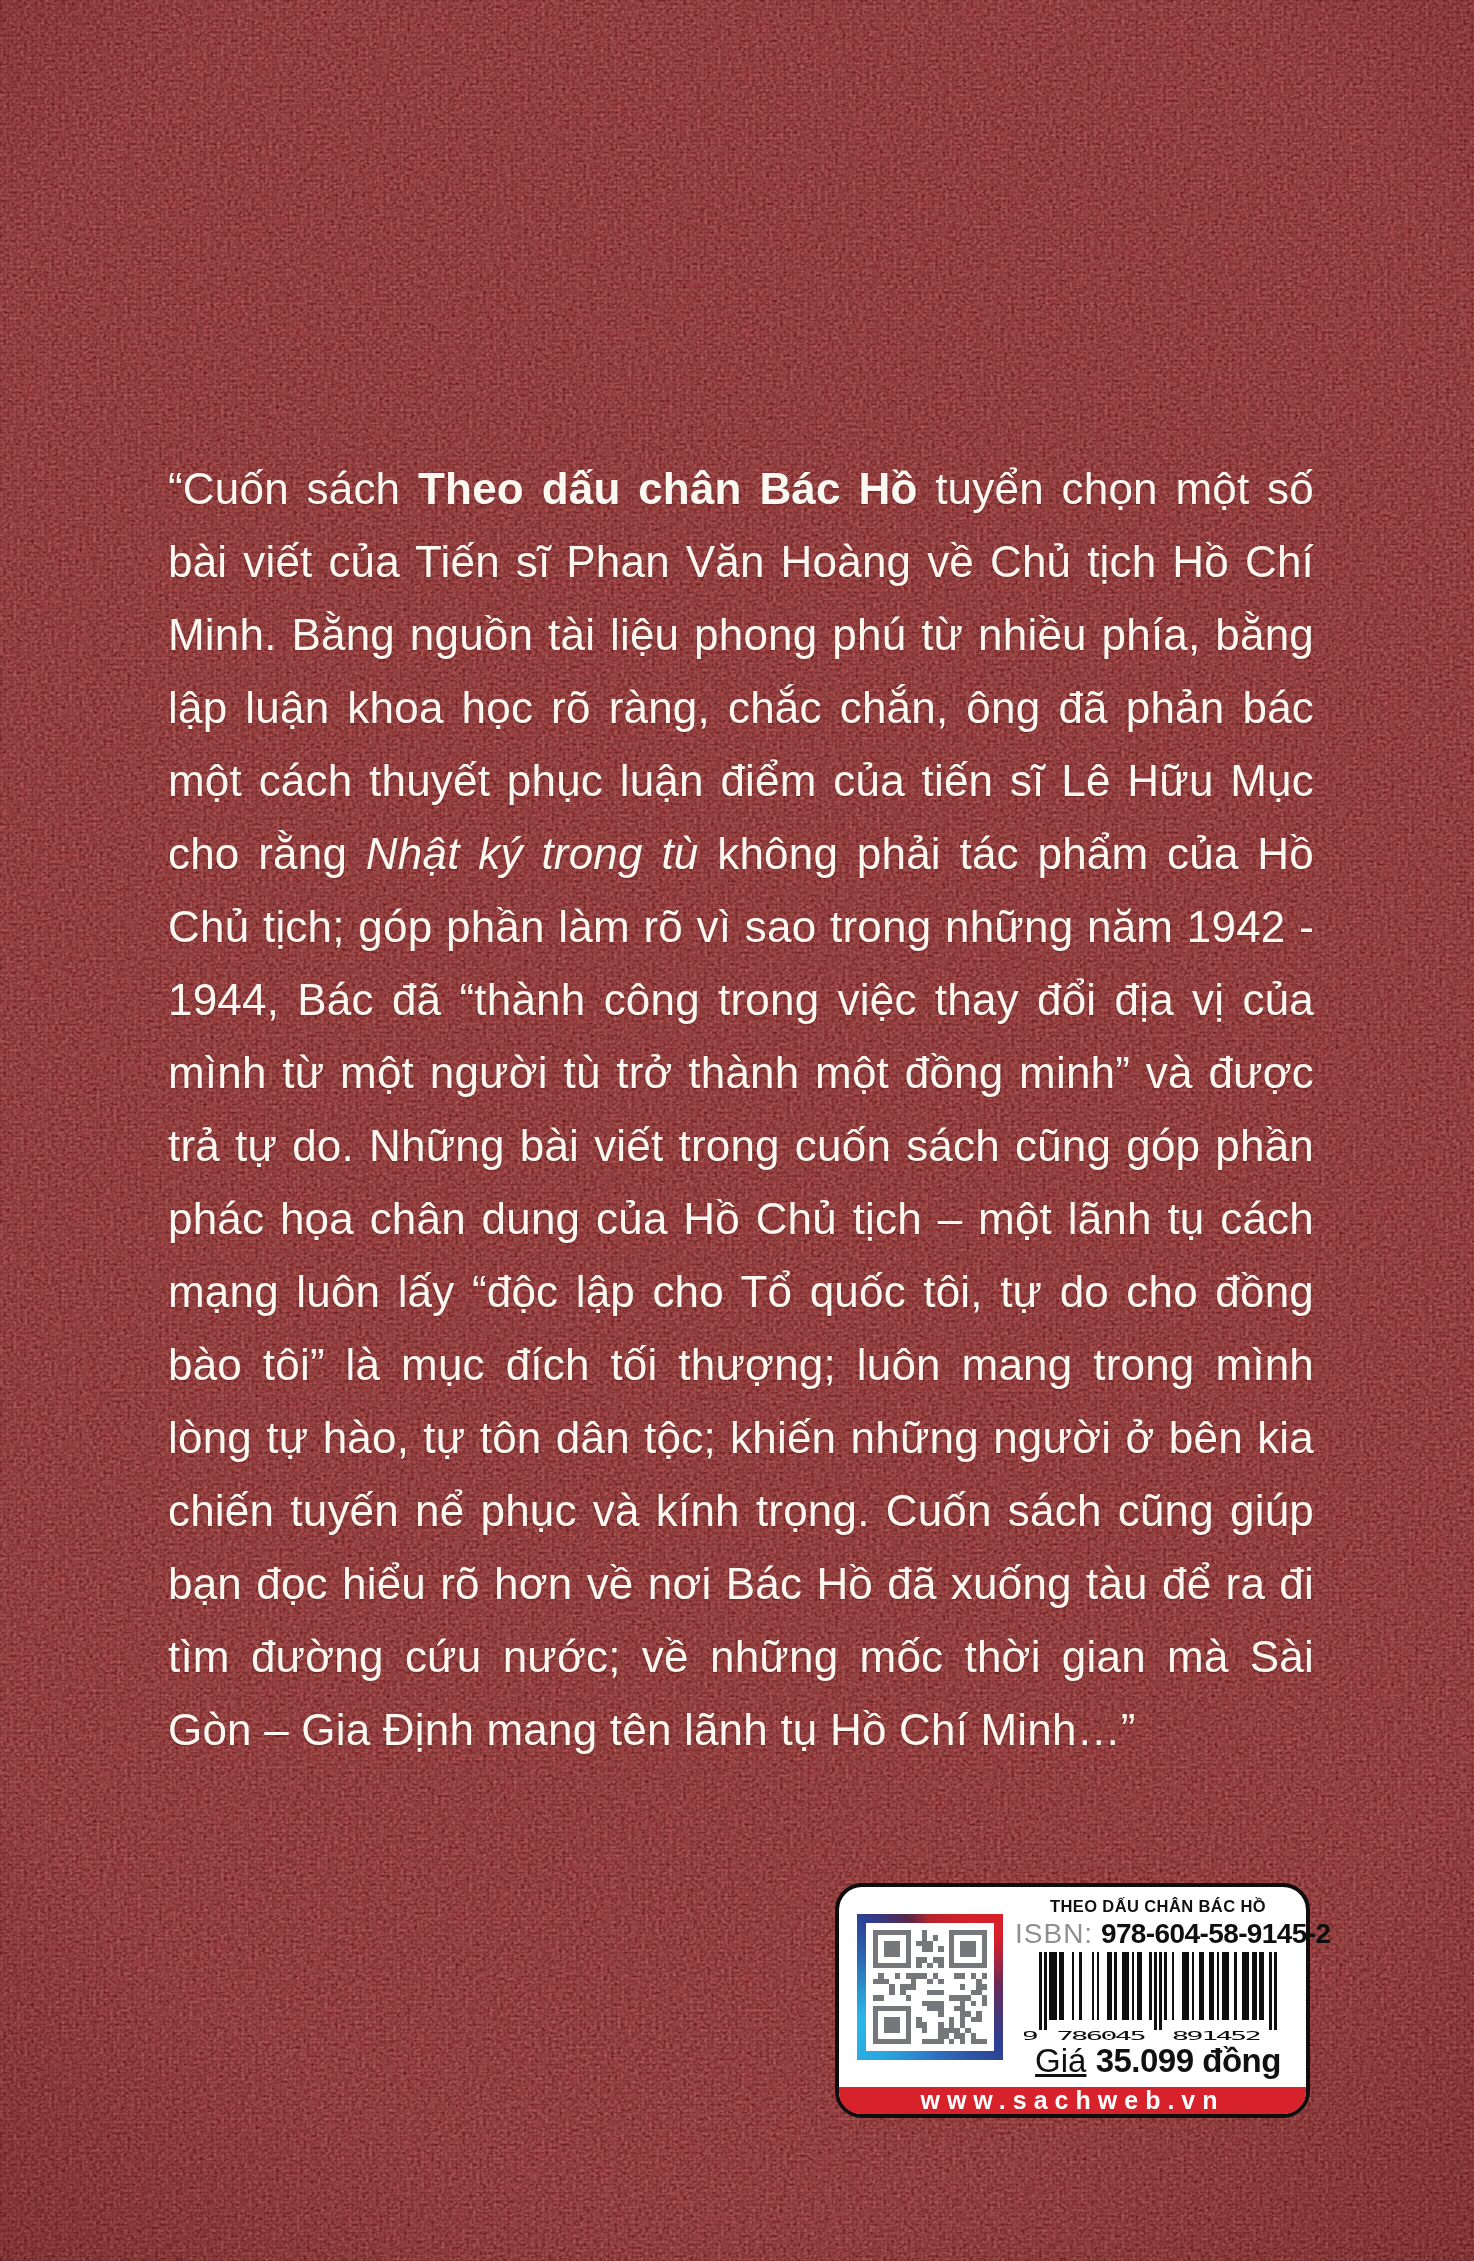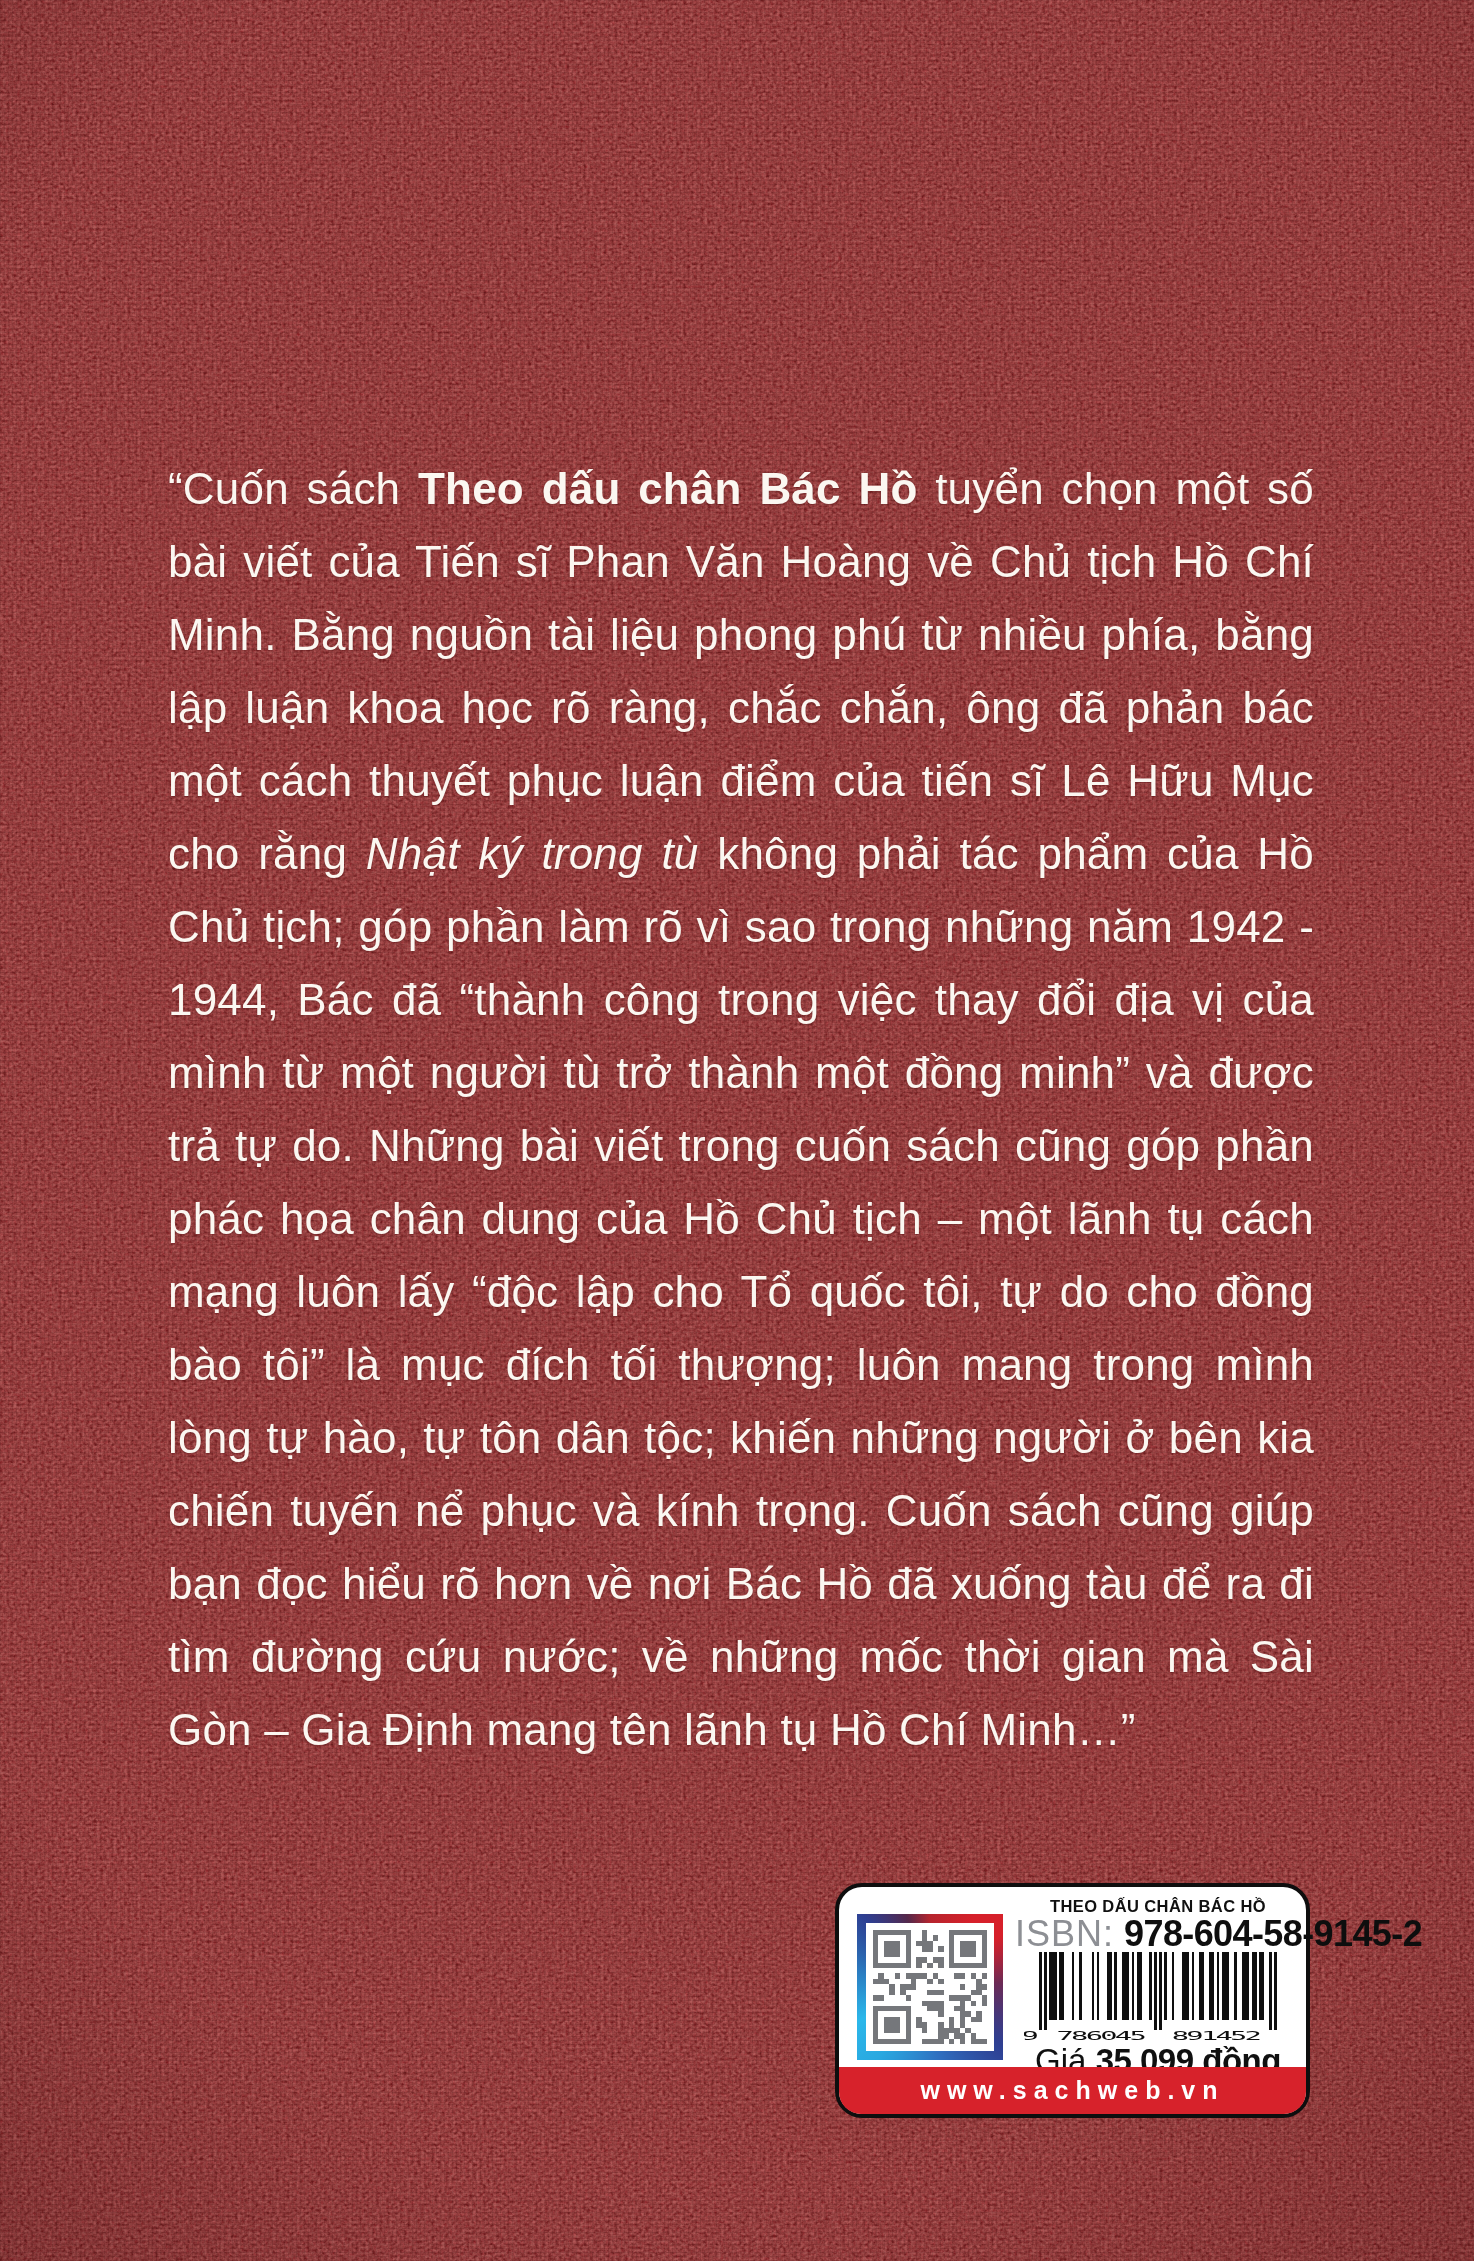--- a/index.html
+++ b/index.html
@@ -40,30 +40,30 @@
   .qr-frame{
     position:absolute;left:18px;top:27px;width:146px;height:146px;box-sizing:border-box;padding:9px;
     background:conic-gradient(from 0deg at 50% 50%,
       #b5252e 0%, #d6202a 9%, #d6202a 15%, #6c2a55 24%, #2e3f92 36%,
       #2f6fc0 48%, #29a8e0 60%, #2bb7ea 68%, #2a7ec2 78%, #2e3f92 88%, #55284a 95%, #b5252e 100%);
   }
   .qr-inner{width:100%;height:100%;box-sizing:border-box;background:#ffffff;padding:7px;}
   .qr-svg{display:block;width:100%;height:100%;}
   .sticker-right{position:absolute;left:176px;top:9px;width:286px;text-align:center;color:#101010;}
   .sticker-title{font-weight:700;font-size:16.5px;letter-spacing:0.4px;line-height:20px;white-space:nowrap;}
-  .isbn-row{margin-top:3px;font-size:36px;line-height:30px;white-space:nowrap;}
+  .isbn-row{margin-top:3px;font-size:28px;line-height:30px;white-space:nowrap;}
   .isbn-label{color:#8d8f94;font-weight:400;letter-spacing:1px;}
   .isbn-value{color:#0e0e0e;font-weight:700;letter-spacing:-0.6px;}
   .barcode-svg{display:block;width:268px;height:92px;margin:3px auto 0;}
   .barcode-text{font-family:"DejaVu Sans Mono","Liberation Mono",monospace;font-size:11.5px;fill:#0e0e0e;}
   .price-row{margin-top:-1px;font-size:33px;line-height:35px;white-space:nowrap;}
   .price-label{font-weight:400;text-decoration:underline;}
   .price-value{font-weight:700;letter-spacing:-0.5px;}
   .web-band{
-    position:absolute;left:0;right:0;bottom:0;height:47px;
+    position:absolute;left:0;right:0;bottom:0;height:27px;
     background:#d7222b;border-radius:0 0 22px 22px;
     display:flex;align-items:center;justify-content:center;
   }
   .web-band span{color:#ffffff;font-weight:700;font-size:25px;letter-spacing:7px;}
 </style>
 </head>
 <body>
 
 <div class="page">
 

